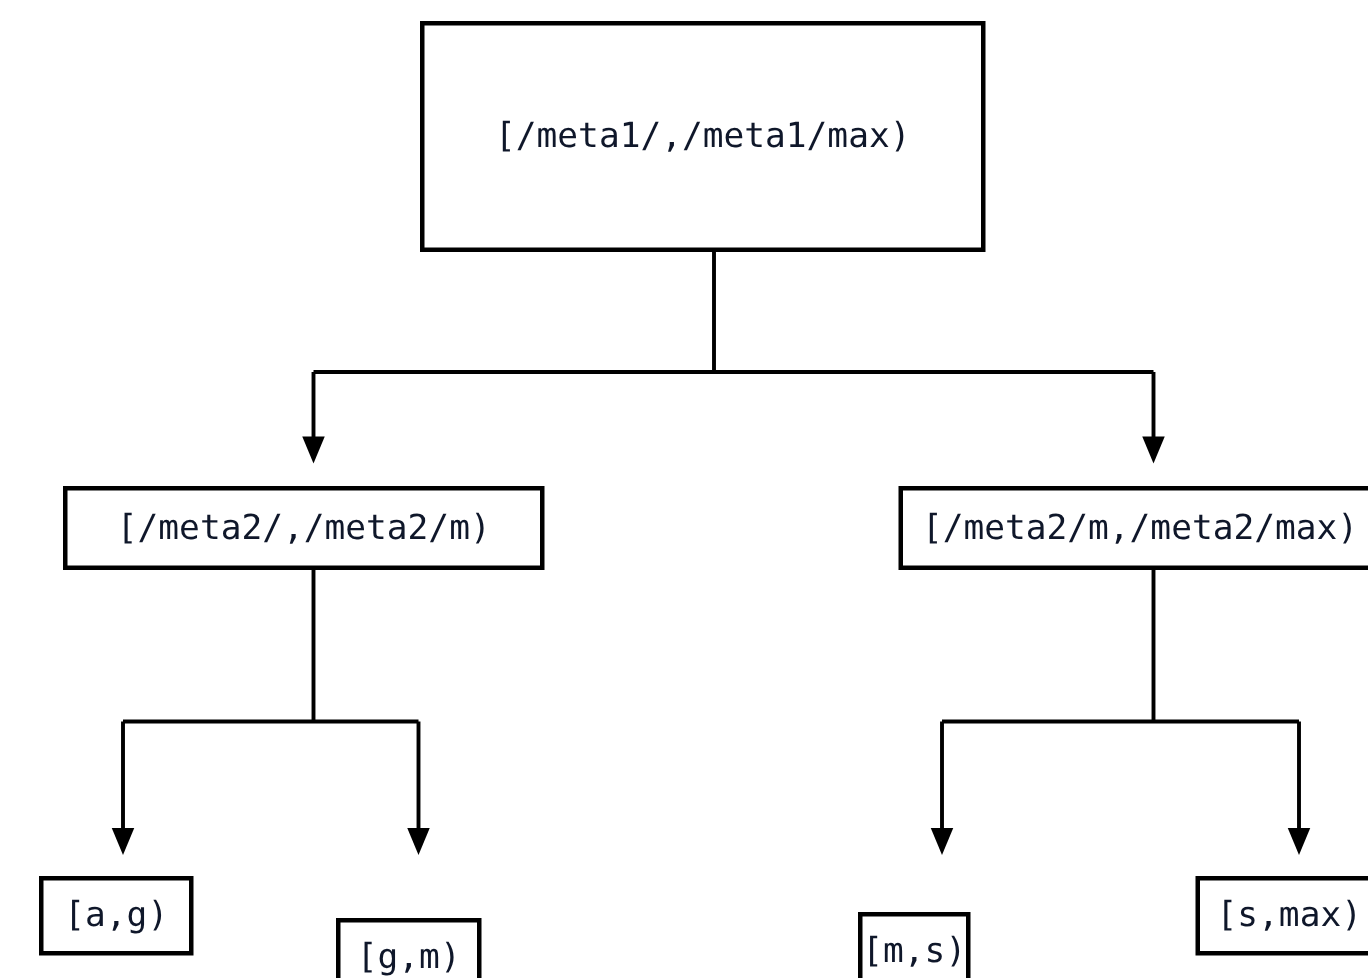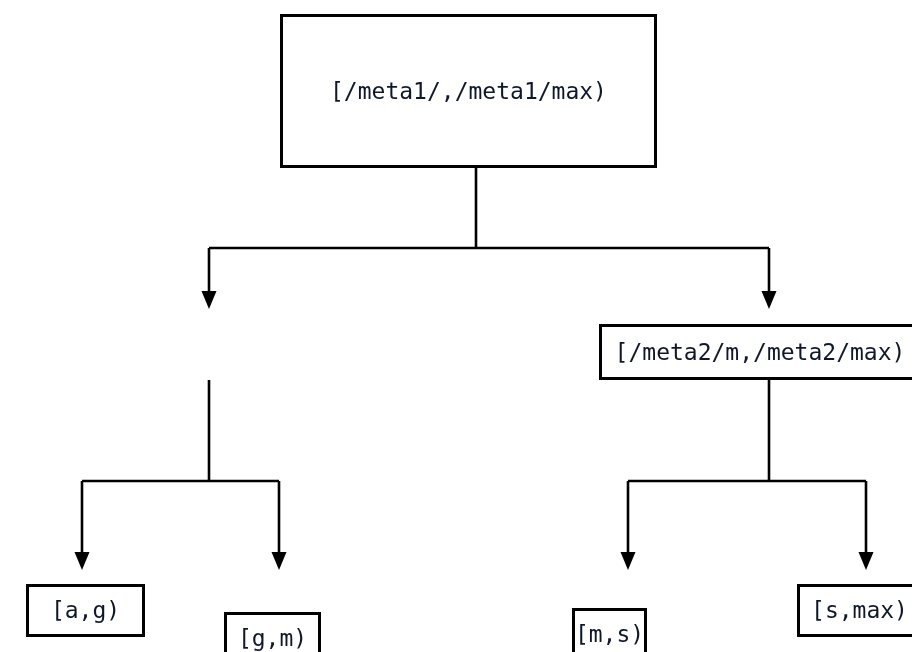--- a/index.html
+++ b/index.html
@@ -31,21 +31,21 @@
     display: flex;
     align-items: center;
     justify-content: center;
     font-size: 23px;
     line-height: 1;
     white-space: nowrap;
   }
   .node-root   { left: 261px; top: 14px;  width: 377px; height: 154px; }
   .node-l2-left  { left: 23px;  top: 324px; width: 321px; height: 56px; }
   .node-l2-right { left: 580px; top: 324px; width: 322px; height: 56px; text-align: right; }
-  .node-leaf-ag   { left: 7px;   top: 584px; width: 119px; height: 53px; }
+  .node-leaf-ag   { left: 7px;   top: 584px; width: 103px; height: 53px; }
   .node-leaf-gm   { left: 205px; top: 612px; width: 97px;  height: 53px; }
   .node-leaf-ms   { left: 553px; top: 608px; width: 75px;  height: 53px; }
   .node-leaf-smax { left: 778px; top: 584px; width: 125px; height: 53px; text-align: right; }
 </style>
 </head>
 <body>
 
 <div class="canvas">
 
   <svg class="connectors" width="912" height="652" viewBox="0 0 912 652" aria-hidden="true">
@@ -73,20 +73,23 @@
       <path d="M252.5,552 L267.5,552 L260,570 Z"></path>
       <path d="M601.5,552 L616.5,552 L609,570 Z"></path>
       <path d="M839.5,552 L854.5,552 L847,570 Z"></path>
     </g>
   </svg>
 
   <div class="node node-root">
     <span>[/meta1/,/meta1/max)</span>
   </div>
 
+  <div class="node node-l2-left">
+    <span>[/meta2/,/meta2/m)</span>
+  </div>
 
   <div class="node node-l2-right">
     <span>[/meta2/m,/meta2/max)</span>
   </div>
 
   <div class="node node-leaf-ag">
     <span>[a,g)</span>
   </div>
 
   <div class="node node-leaf-gm">

